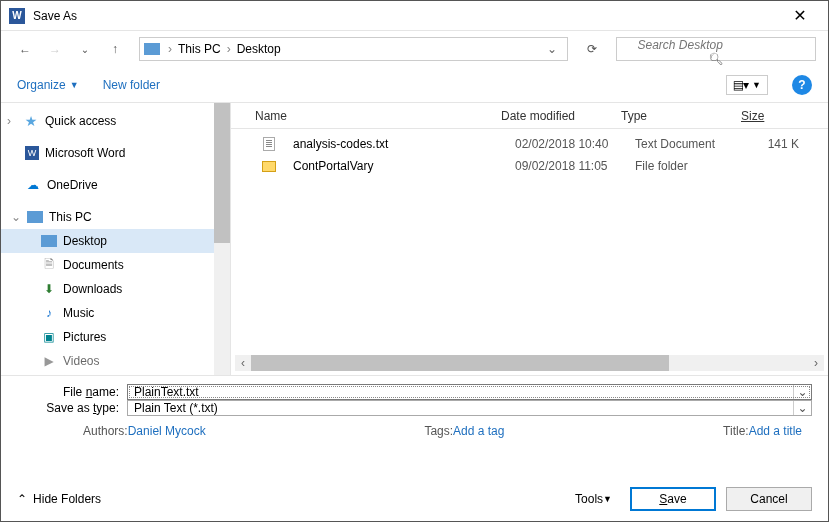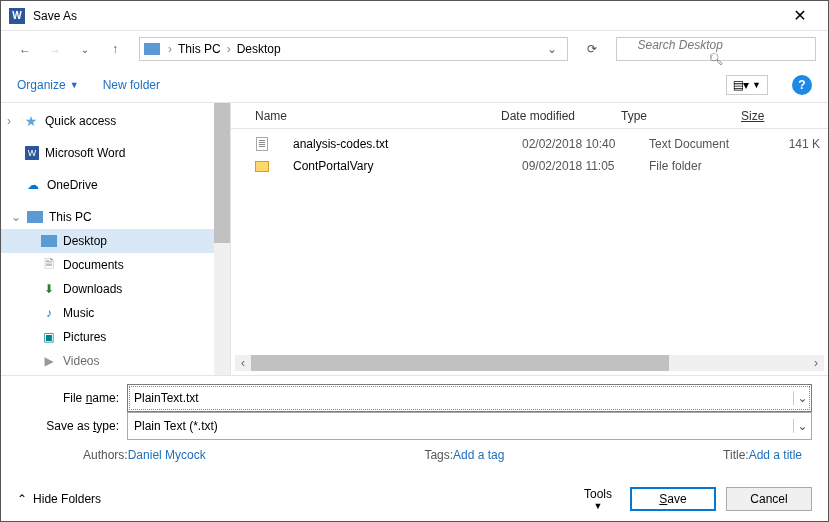--- a/index.html
+++ b/index.html
@@ -53,21 +53,21 @@
 .vid-ico { color: #555; }
 
 .filearea { flex: 1; position: relative; display: flex; flex-direction: column; }
 .file-header { display: flex; height: 26px; align-items: center; border-bottom: 1px solid #e5e5e5; padding-left: 16px; }
 .col { padding: 0 8px; color: #333; }
 .col.name { flex: 0 0 246px; }
 .col.date { flex: 0 0 120px; }
 .col.type { flex: 0 0 120px; }
 .col.size { flex: 0 0 60px; text-decoration: underline; }
 .file-list { flex: 1; padding-top: 4px; }
-.file-row { display: flex; height: 22px; align-items: center; padding-left: 23px; gap: 7px; }
+.file-row { display: flex; height: 22px; align-items: center; padding-left: 30px; }
 .file-ico { width: 16px; height: 16px; margin-right: 8px; display: flex; align-items: center; justify-content: center; }
 .txt-ico { border: 1px solid #aaa; background: #fff; width: 12px; height: 14px; position: relative; }
 .txt-ico::before { content: ""; position: absolute; left: 2px; top: 2px; right: 2px; height: 1px; background: #888; box-shadow: 0 2px 0 #888, 0 4px 0 #888, 0 6px 0 #888; }
 .fold-ico { width: 14px; height: 11px; background: #ffd96b; border: 1px solid #d4a017; }
 .file-row .cell { padding: 0 8px; }
 .file-row .cell.name { flex: 0 0 222px; }
 .file-row .cell.date { flex: 0 0 120px; color: #555; }
 .file-row .cell.type { flex: 0 0 120px; color: #555; }
 .file-row .cell.size { flex: 0 0 60px; color: #555; text-align: right; }
 .h-scroll { height: 16px; background: #f0f0f0; display: flex; align-items: center; margin: 0 4px 4px 4px; }
@@ -75,32 +75,32 @@
 .h-scroll .track { flex: 1; background: #f0f0f0; height: 16px; position: relative; }
 .h-scroll .thumb { position: absolute; left: 0; width: 75%; height: 100%; background: #c1c1c1; }
 
 .bottom { border-top: 1px solid #e5e5e5; padding: 8px 16px 0; }
 .form-row { display: flex; align-items: center; margin-bottom: 0; }
 .form-label { width: 110px; text-align: right; padding-right: 8px; }
 .form-label u { text-decoration: underline; }
 .form-input { flex: 1; height: 22px; border: 1px solid #aaa; padding: 0 6px; }
 .form-input.name-f { border: 1px solid #7a7a7a; outline: 1px dotted #888; outline-offset: -3px; }
 .drop-arrow { width: 18px; text-align: center; color: #555; border-left: 1px solid #ccc; cursor: pointer; }
-.input-wrap { flex: 1; display: flex; align-items: center; border: 1px solid #aaa; height: 28px; }
+.input-wrap { flex: 1; display: flex; align-items: center; border: 1px solid #aaa; height: 16px; }
 .input-wrap input { border: none; outline: none; flex: 1; padding: 0 6px; }
 .meta-row { display: flex; align-items: center; margin-top: 8px; gap: 6px; }
 .meta-label { color: #555; }
 .meta-link { color: #1e6fbf; cursor: pointer; }
 .meta-spacer { flex: 1; }
 .meta-group { display: flex; align-items: center; margin-right: 40px; }
 
 .footer { position: absolute; bottom: 0; left: 0; right: 0; height: 44px; display: flex; align-items: center; padding: 0 16px; gap: 10px; }
 .hide-folders { display: flex; align-items: center; gap: 6px; cursor: pointer; }
 .footer .spacer { flex: 1; }
-.tools-btn { display: flex; align-items: center; cursor: pointer; padding: 0 8px; flex-direction: column; }
+.tools-btn { display: flex; align-items: center; cursor: pointer; padding: 0 8px; }
 .btn { width: 86px; height: 24px; border: 1px solid #aaa; background: #f0f0f0; cursor: pointer; display: flex; align-items: center; justify-content: center; }
 .btn.primary { border: 2px solid #0078d4; background: #fff; }
 </style>
 </head>
 <body>
 
 <div class="titlebar">
   <div class="word-icon">W</div>
   <div class="title">Save As</div>
   <div class="close-btn">✕</div>

